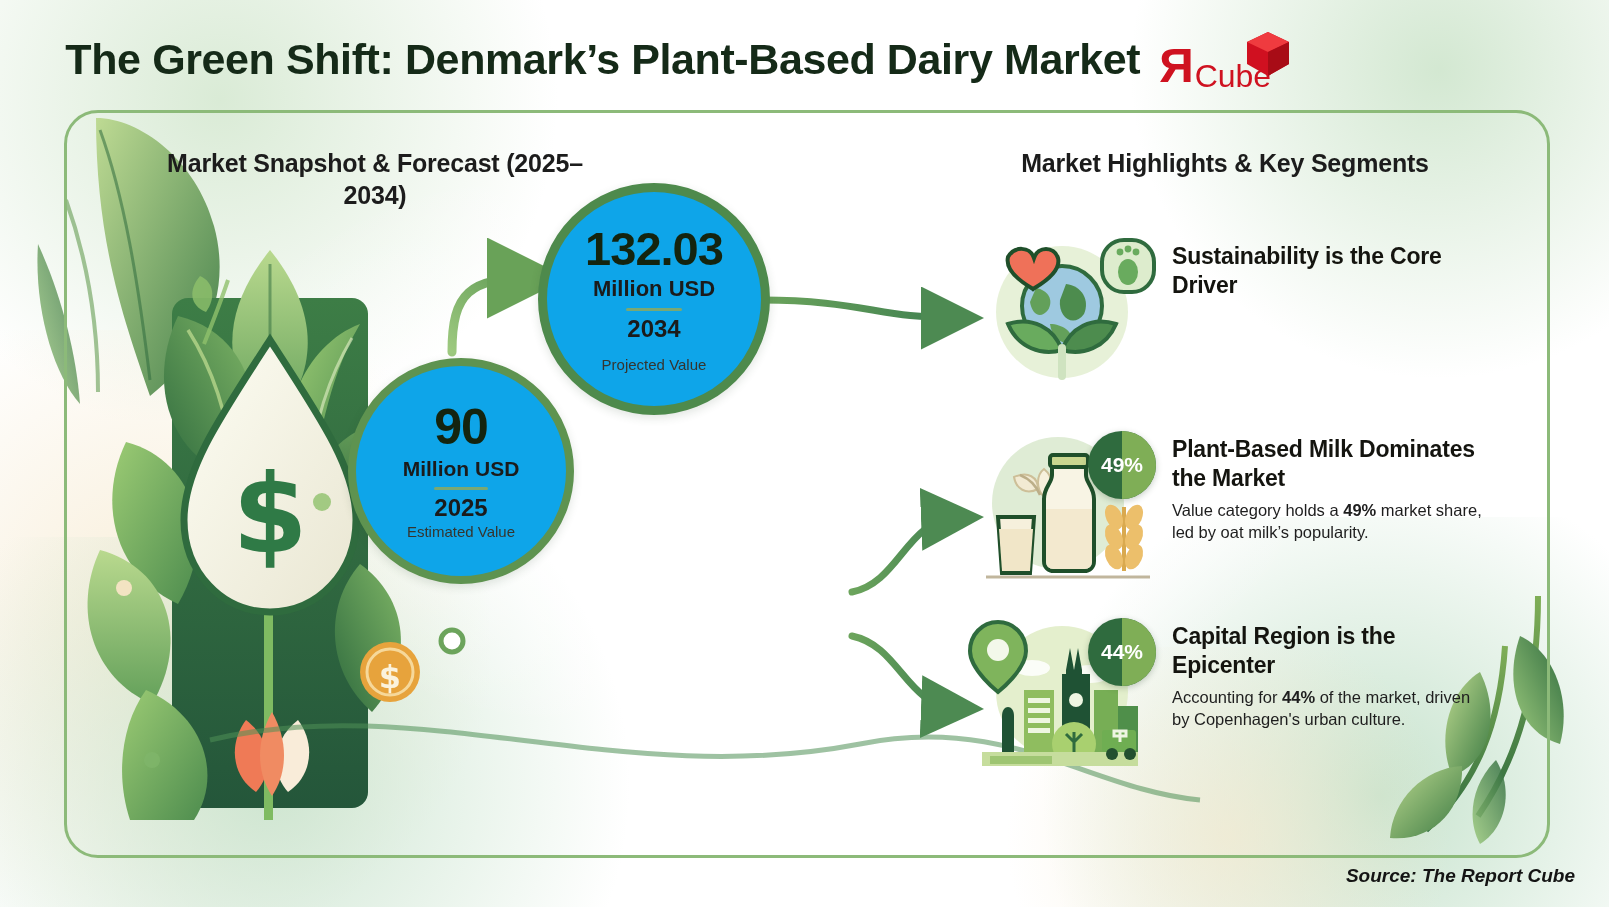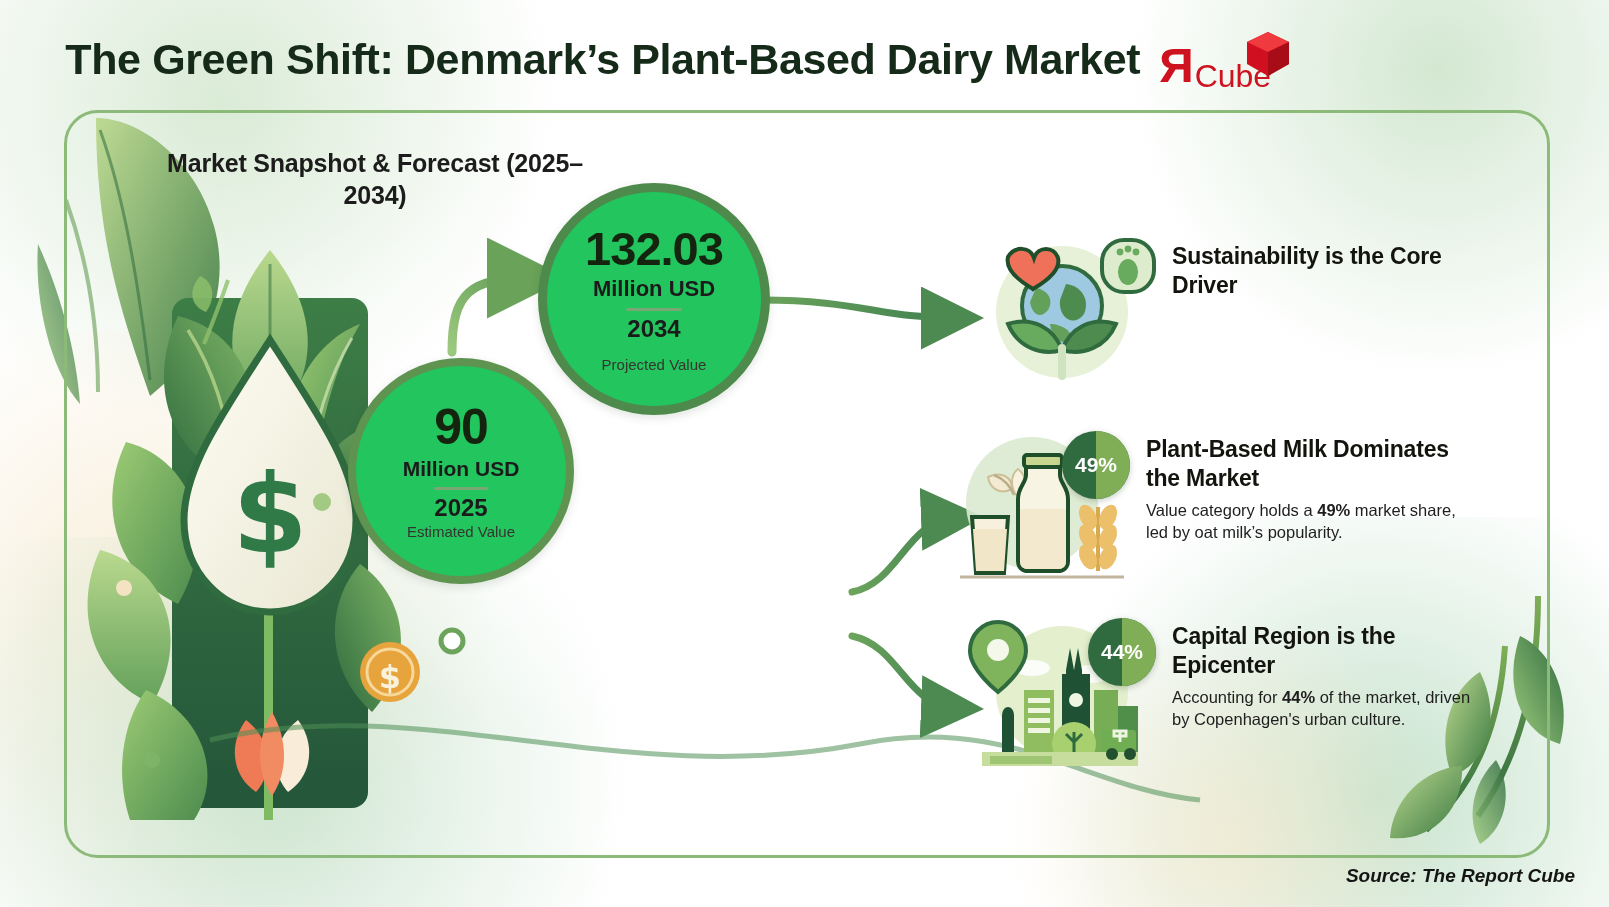--- a/index.html
+++ b/index.html
@@ -75,21 +75,21 @@
   }
   #sec-left{left:150px;top:148px;width:450px;}
   #sec-right{left:960px;top:148px;width:530px;}
 
   
   .plant{position:absolute;left:60px;top:220px;width:420px;height:600px;}
 
   
   .bubble{
     position:absolute;border-radius:50%;
-    background:#22c55e;
+    background:#0ea5e9;
     display:flex;flex-direction:column;align-items:center;justify-content:center;
     text-align:center;box-shadow:0 3px 10px rgba(40,70,40,.14);
   }
   .bubble .big{font-weight:bold;color:#14240f;line-height:1;letter-spacing:-1px;}
   .bubble .unit{font-weight:bold;color:#1b1b1b;line-height:1.1;}
   .bubble .rule{height:3px;background:#7aa874;border-radius:2px;margin:7px 0 5px;}
   .bubble .yr{font-weight:bold;color:#1b1b1b;line-height:1.1;}
   .bubble .cap{color:#35352f;line-height:1.15;}
 
   #bubble-2034{left:538px;top:183px;width:214px;height:214px;border:9px solid #4e8a4c;}
@@ -107,21 +107,21 @@
   #bubble-2025 .cap{font-size:15px;margin-top:2px;}
 
   #bubble-cagr{left:655px;top:517px;width:196px;height:196px;border:9px solid #38703f;}
   #bubble-cagr .big{font-size:44px;}
   #bubble-cagr .unit{font-size:23px;margin-top:4px;}
   #bubble-cagr .cap{font-size:17px;margin-top:1px;}
 
   
   .hl{position:absolute;display:flex;align-items:flex-start;}
   #hl-0{left:962px;top:232px;}
-  #hl-1{left:936px;top:425px;}
+  #hl-1{left:962px;top:425px;}
   #hl-2{left:962px;top:612px;}
   .hl-icon{position:relative;width:196px;height:160px;flex:0 0 196px;}
   .hl-text{margin-left:14px;width:312px;padding-top:10px;}
   .hl-title{
     font-size:23px;font-weight:bold;color:#14140f;line-height:1.24;
     letter-spacing:-.2px;margin:0 0 8px;
   }
   .hl-body{font-size:16.5px;color:#1e1e1e;line-height:1.33;margin:0;}
   .hl-body b{font-weight:bold;}
 
@@ -196,20 +196,21 @@
       <div class="logo-cube-txt">Cube</div>
       <svg class="logo-cube" viewBox="0 0 46 50">
         <polygon points="23,2 44,12 44,34 23,46 2,34 2,12" fill="#d01020"></polygon>
         <polygon points="23,2 44,12 23,22 2,12" fill="#ef3b3f"></polygon>
         <polygon points="23,22 44,12 44,34 23,46" fill="#a80c16"></polygon>
       </svg>
     </div>
   </div>
 
   <div class="sec-head" id="sec-left">Market Snapshot &amp; Forecast (2025–2034)</div>
+  <div class="sec-head" id="sec-right">Market Highlights &amp; Key Segments</div>
 
   <svg class="plant" viewBox="0 0 420 600">
     <defs>
       <linearGradient id="pl-a" x1="0" y1="0" x2="1" y2="1">
         <stop offset="0%" stop-color="#9ccb74"></stop>
           <stop offset="100%" stop-color="#4d8c4e"></stop>
       </linearGradient>
       <linearGradient id="pl-b" x1="1" y1="0" x2="0" y2="1">
         <stop offset="0%" stop-color="#7fb566"></stop>
           <stop offset="100%" stop-color="#2f6b3e"></stop>

